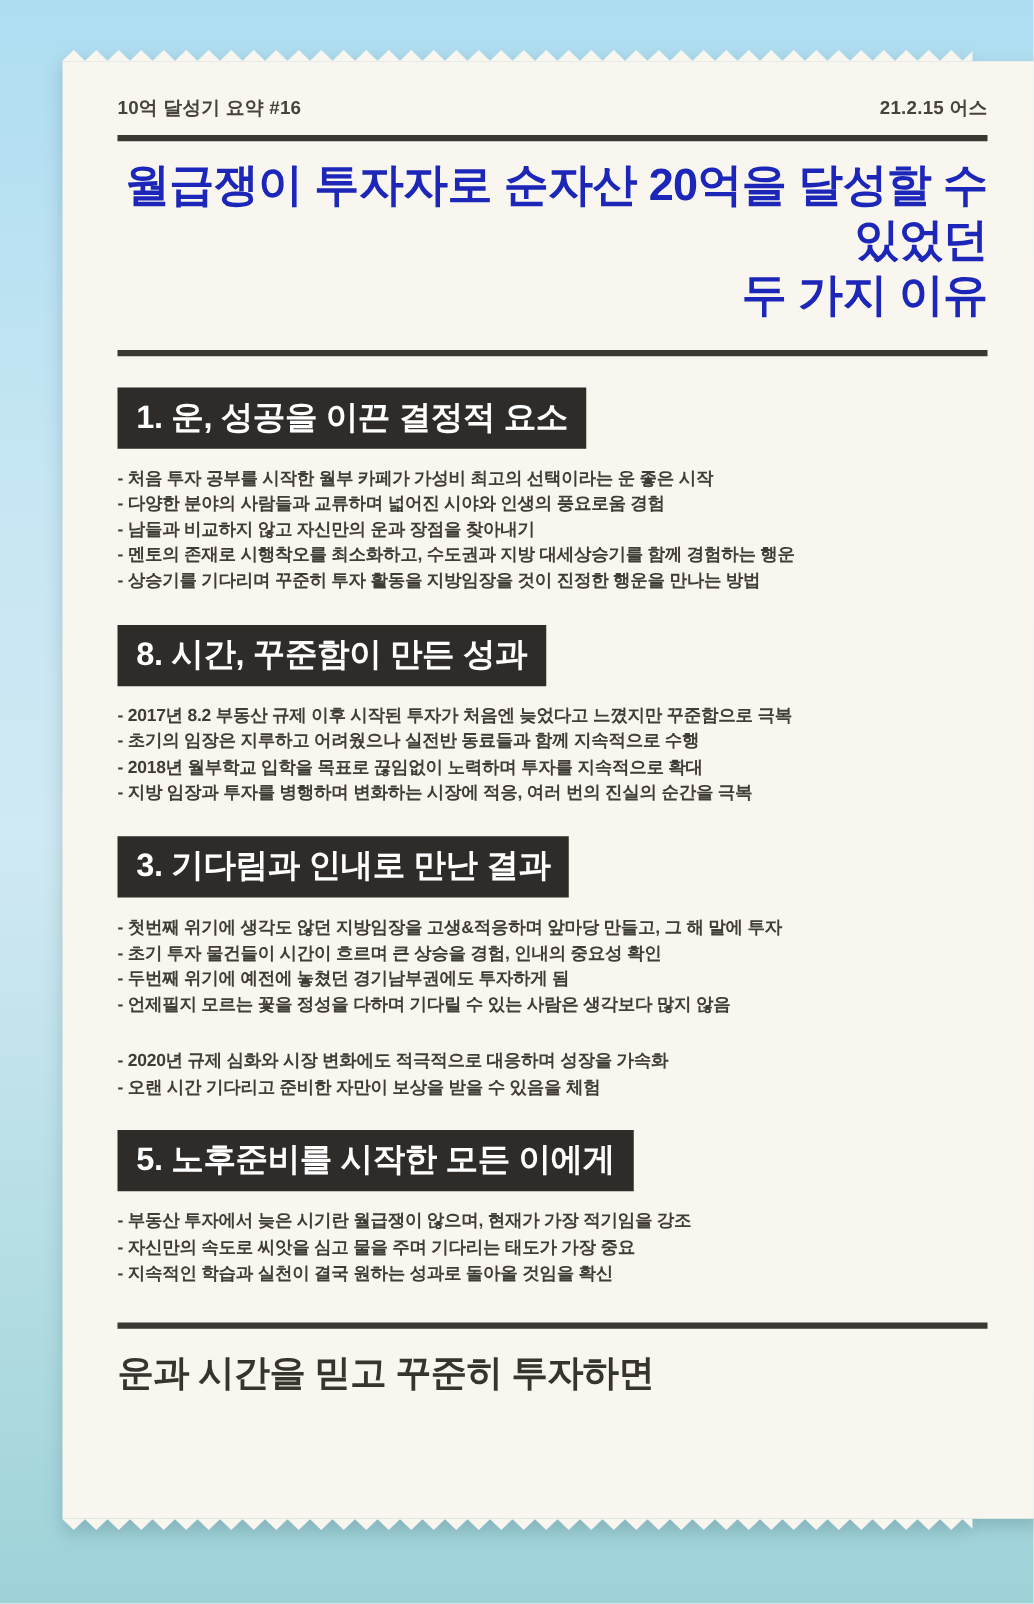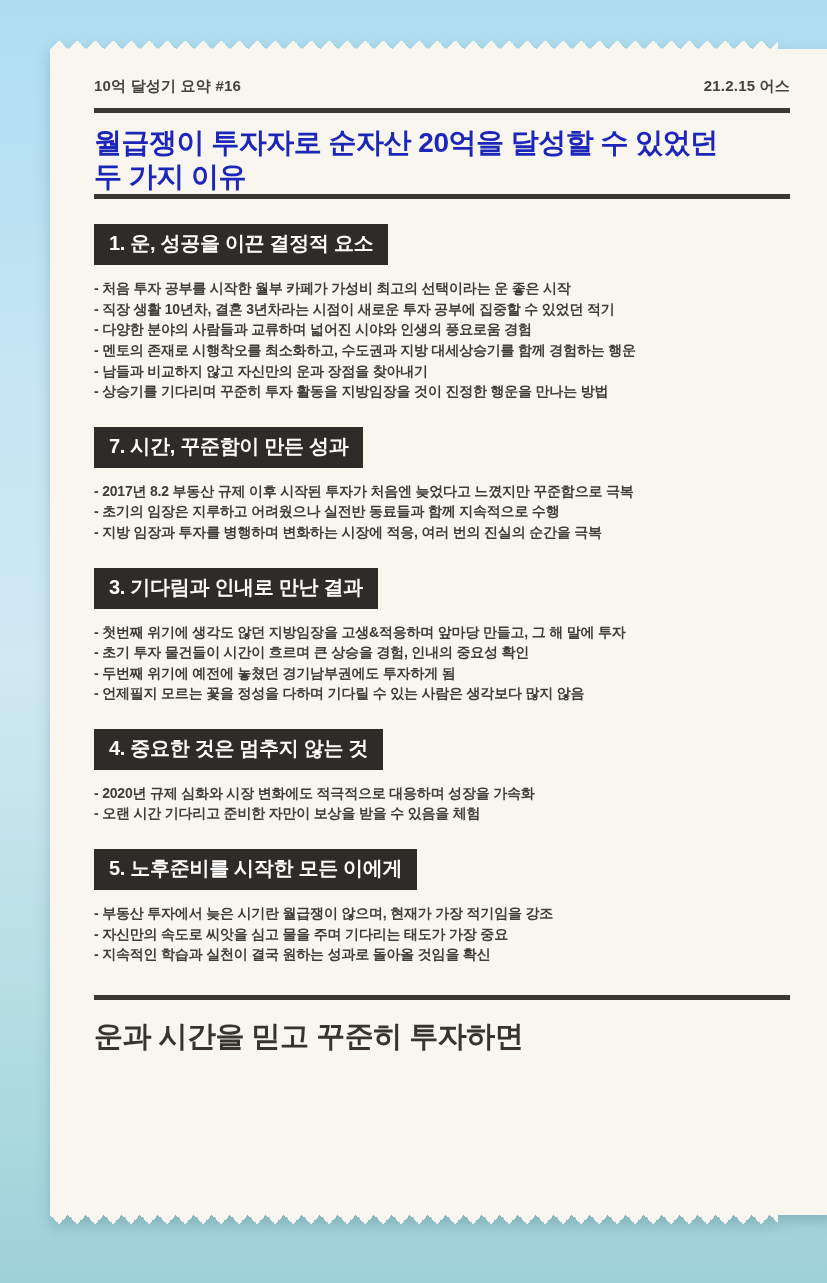--- a/index.html
+++ b/index.html
@@ -41,35 +41,35 @@
     font-weight: 700;
     color: #46423c;
     letter-spacing: 0.2px;
   }
   .rule {
     height: 5px;
     background: #3b3733;
     margin-top: 12px;
   }
   .title {
-    margin: 13px 0 0 0;
-    text-align: left;
+    margin: 13px 0 22px 0;
+    text-align: right;
     color: #1c26b8;
-    font-size: 28px;
+    font-size: 36px;
     font-weight: 800;
     line-height: 1.22;
     letter-spacing: -0.5px;
   }
   .title span { display: block; }
   .sec { margin-top: 25px; }
   .badge {
     display: inline-block;
     background: #2e2b29;
     color: #ffffff;
-    font-size: 20px;
+    font-size: 26px;
     font-weight: 800;
     padding: 6px 15px 8px 15px;
     letter-spacing: -0.3px;
   }
   .bullets { margin-top: 13px; }
   .bullet {
     font-size: 14px;
     font-weight: 600;
     color: #403c37;
     line-height: 1.47;
@@ -108,49 +108,48 @@
         <span>두 가지 이유</span>
       </h1>
 
       <div class="rule" style="margin-top:0;"></div>
 
       <div id="sections-host">
   <section class="sec">
     <div class="badge">1. 운, 성공을 이끈 결정적 요소</div>
     <div class="bullets">
               <div class="bullet">- 처음 투자 공부를 시작한 월부 카페가 가성비 최고의 선택이라는 운 좋은 시작</div>
-              <div class="bullet">- 직장 생활 10년차, 결혼 3년차라는 시점이 새로운 투자 공부에 집중할 수 있었던 적기</div>
               <div class="bullet">- 다양한 분야의 사람들과 교류하며 넓어진 시야와 인생의 풍요로움 경험</div>
+              <div class="bullet">- 남들과 비교하지 않고 자신만의 운과 장점을 찾아내기</div>
               <div class="bullet">- 멘토의 존재로 시행착오를 최소화하고, 수도권과 지방 대세상승기를 함께 경험하는 행운</div>
-              <div class="bullet">- 남들과 비교하지 않고 자신만의 운과 장점을 찾아내기</div>
               <div class="bullet">- 상승기를 기다리며 꾸준히 투자 활동을 지방임장을 것이 진정한 행운을 만나는 방법</div>
             </div>
   </section>
 
   <section class="sec">
-    <div class="badge">7. 시간, 꾸준함이 만든 성과</div>
+    <div class="badge">8. 시간, 꾸준함이 만든 성과</div>
     <div class="bullets">
               <div class="bullet">- 2017년 8.2 부동산 규제 이후 시작된 투자가 처음엔 늦었다고 느꼈지만 꾸준함으로 극복</div>
               <div class="bullet">- 초기의 임장은 지루하고 어려웠으나 실전반 동료들과 함께 지속적으로 수행</div>
+              <div class="bullet">- 2018년 월부학교 입학을 목표로 끊임없이 노력하며 투자를 지속적으로 확대</div>
               <div class="bullet">- 지방 임장과 투자를 병행하며 변화하는 시장에 적응, 여러 번의 진실의 순간을 극복</div>
             </div>
   </section>
 
   <section class="sec">
     <div class="badge">3. 기다림과 인내로 만난 결과</div>
     <div class="bullets">
               <div class="bullet">- 첫번째 위기에 생각도 않던 지방임장을 고생&amp;적응하며 앞마당 만들고, 그 해 말에 투자</div>
               <div class="bullet">- 초기 투자 물건들이 시간이 흐르며 큰 상승을 경험, 인내의 중요성 확인</div>
               <div class="bullet">- 두번째 위기에 예전에 놓쳤던 경기남부권에도 투자하게 됨</div>
               <div class="bullet">- 언제필지 모르는 꽃을 정성을 다하며 기다릴 수 있는 사람은 생각보다 많지 않음</div>
             </div>
   </section>
 
   <section class="sec">
-    <div class="badge">4. 중요한 것은 멈추지 않는 것</div>
     <div class="bullets">
               <div class="bullet">- 2020년 규제 심화와 시장 변화에도 적극적으로 대응하며 성장을 가속화</div>
               <div class="bullet">- 오랜 시간 기다리고 준비한 자만이 보상을 받을 수 있음을 체험</div>
             </div>
   </section>
 
   <section class="sec">
     <div class="badge">5. 노후준비를 시작한 모든 이에게</div>
     <div class="bullets">
               <div class="bullet">- 부동산 투자에서 늦은 시기란 월급쟁이 않으며, 현재가 가장 적기임을 강조</div>

